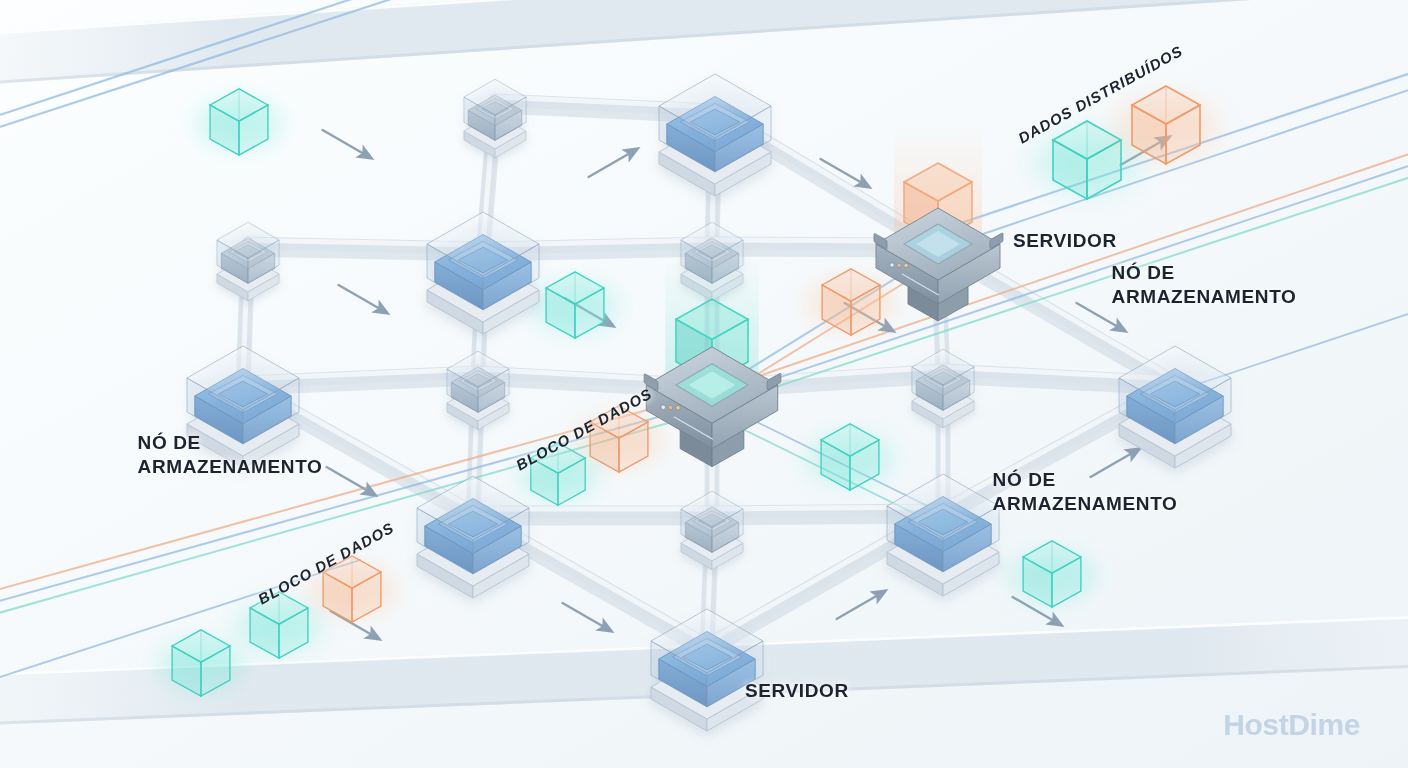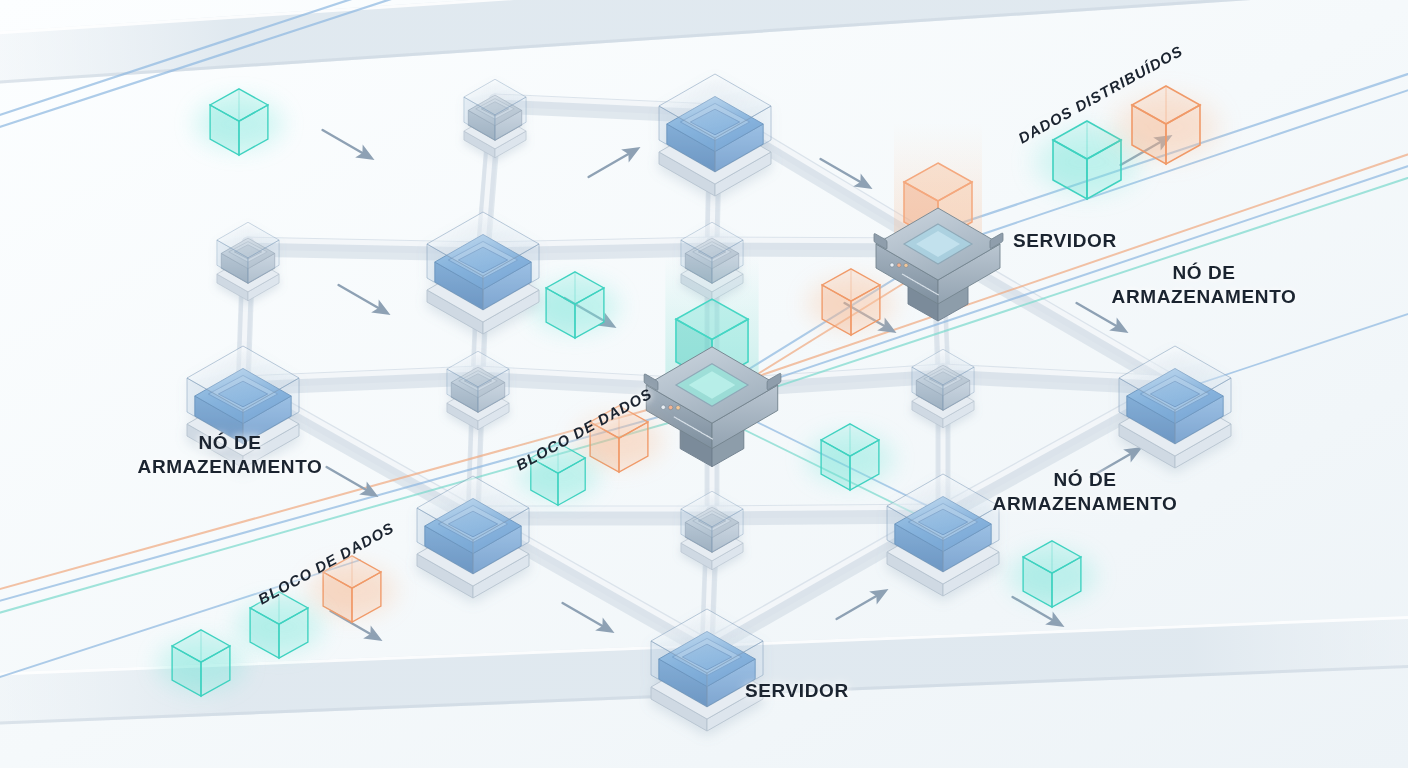--- a/index.html
+++ b/index.html
@@ -32,21 +32,21 @@
     line-height: 1.25;
     white-space: pre;
     pointer-events: none;
     text-shadow: 0 0 6px rgba(255,255,255,0.95), 0 0 14px rgba(255,255,255,0.8);
   }
   .lbl.rot {
     font-style: italic;
     font-size: 15px;
     letter-spacing: 1.1px;
   }
-  .lbl.center { text-align: center; }
+  .lbl.center { }
   #brand {
     position: absolute;
     right: 48px;
     bottom: 26px;
     color: #c3d4e6;
     font-family: "Liberation Sans", sans-serif;
     font-weight: bold;
     font-size: 30px;
     letter-spacing: -0.4px;
     user-select: none;
@@ -805,13 +805,14 @@
 ARMAZENAMENTO</div>
       <div class="lbl rot" style="left: 508px; top: 430px; transform: translate(0px, -50%) rotate(-29deg); transform-origin: center center;">BLOCO DE DADOS</div>
       <div class="lbl center" style="left: 230px; top: 455px; transform: translate(-50%, -50%) rotate(0deg); transform-origin: center center;">NÓ DE
 ARMAZENAMENTO</div>
       <div class="lbl center" style="left: 1085px; top: 492px; transform: translate(-50%, -50%) rotate(0deg); transform-origin: center center;">NÓ DE
 ARMAZENAMENTO</div>
       <div class="lbl rot" style="left: 250px; top: 564px; transform: translate(0px, -50%) rotate(-29deg); transform-origin: center center;">BLOCO DE DADOS</div>
       <div class="lbl" style="left: 745px; top: 691px; transform: translate(0px, -50%) rotate(0deg); transform-origin: center center;">SERVIDOR</div>
     </div>
 
+  <div id="brand">HostDime</div>
 </div>
 
 </body></html>

